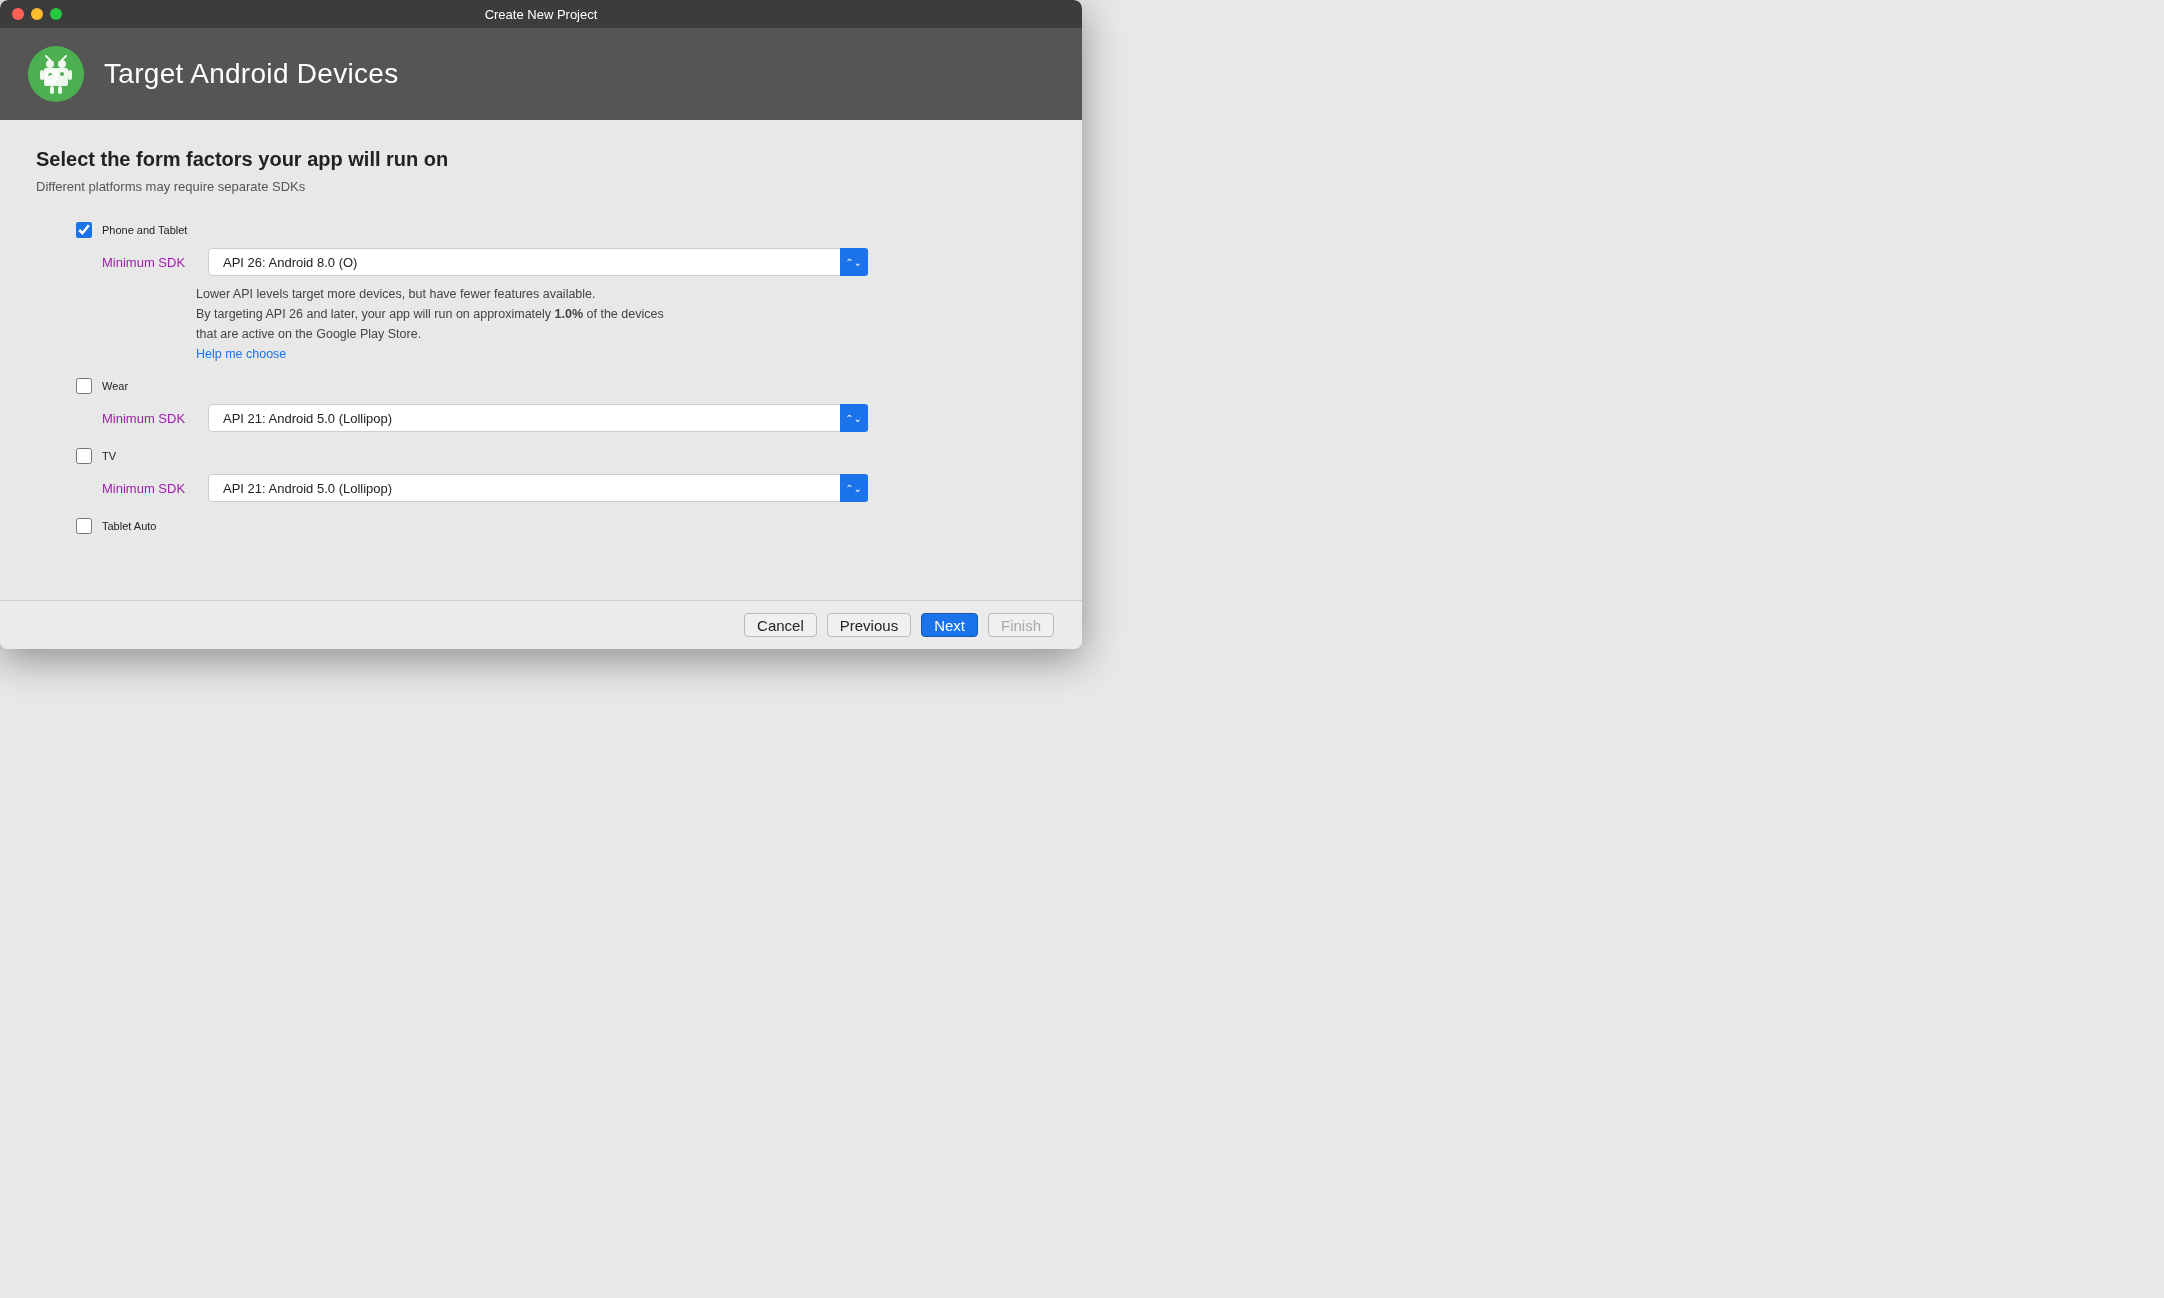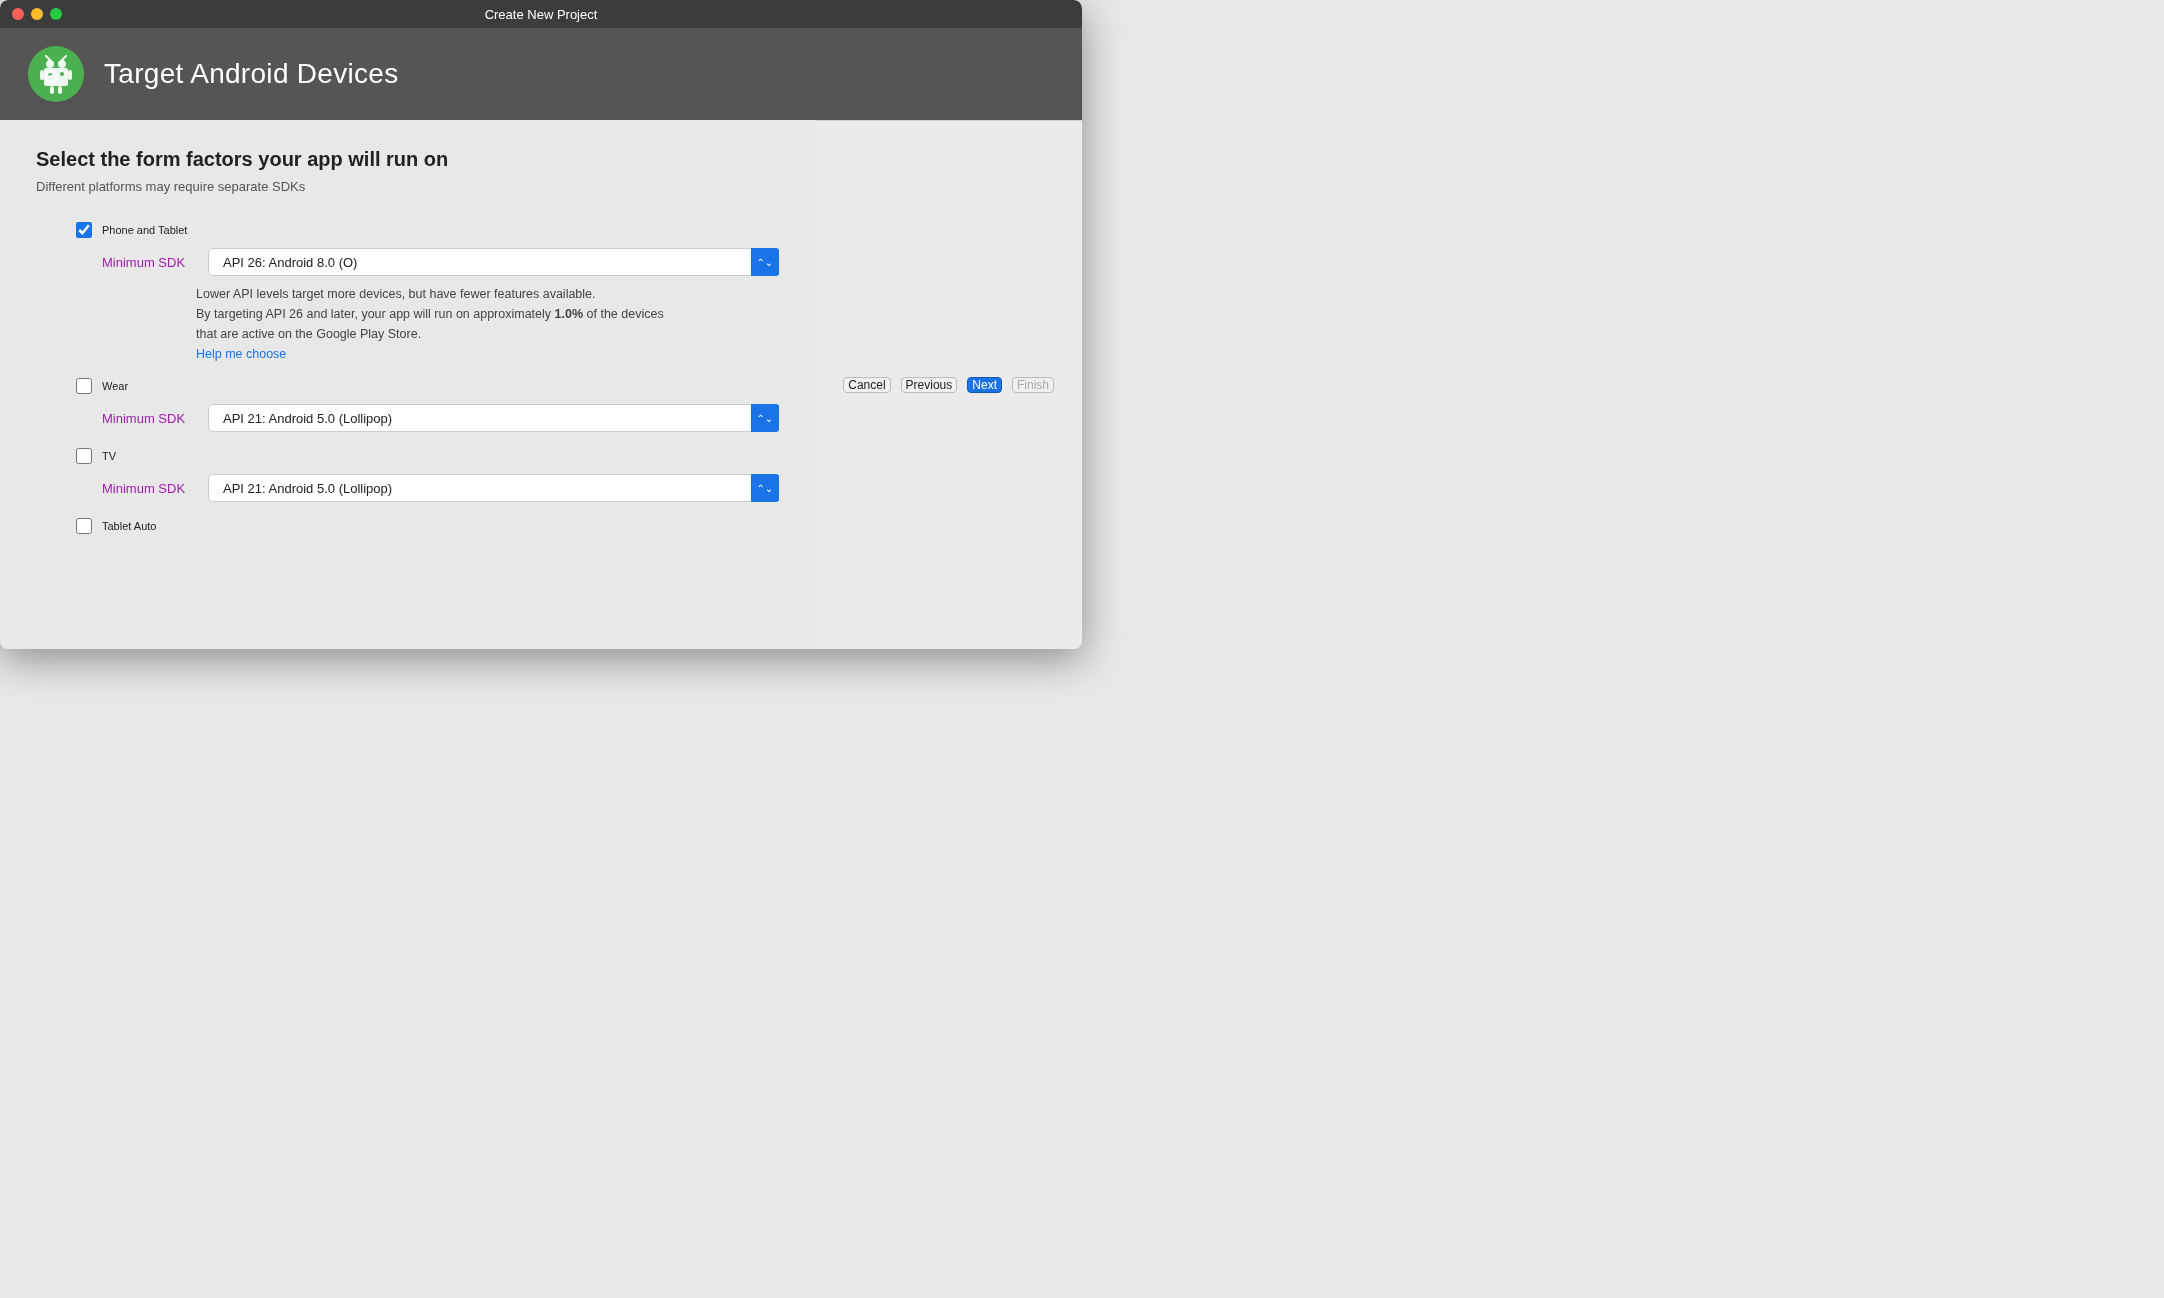--- a/index.html
+++ b/index.html
@@ -182,43 +182,43 @@
     .footer {
       background: #ebebeb;
       border-top: 1px solid #d0d0d0;
       padding: 12px 28px;
       display: flex;
       justify-content: flex-end;
       align-items: center;
       gap: 10px;
     }
     .btn {
-      height: 16px;
-      padding: 0 4px;
-      font-size: 12px;
+      height: 24px;
+      padding: 0 12px;
+      font-size: 15px;
       border-radius: 4px;
       cursor: pointer;
       border: 1px solid #bbb;
       background: #f0f0f0;
       color: #222;
     }
     .btn-primary {
       background: #1a73e8;
       color: #fff;
       border: 1px solid #1558b0;
     }
     .btn-disabled {
       color: #aaa;
       background: #f0f0f0;
       cursor: not-allowed;
     }
 
     .content-wrapper {
       display: flex;
-      flex-direction: row;
+      flex-direction: column;
       height: calc(649px - 28px - 92px);
     }
     .main-scroll {
       flex: 1;
       overflow-y: auto;
       padding: 28px 36px 16px;
     }
   </style>
 </head>
 <body>

